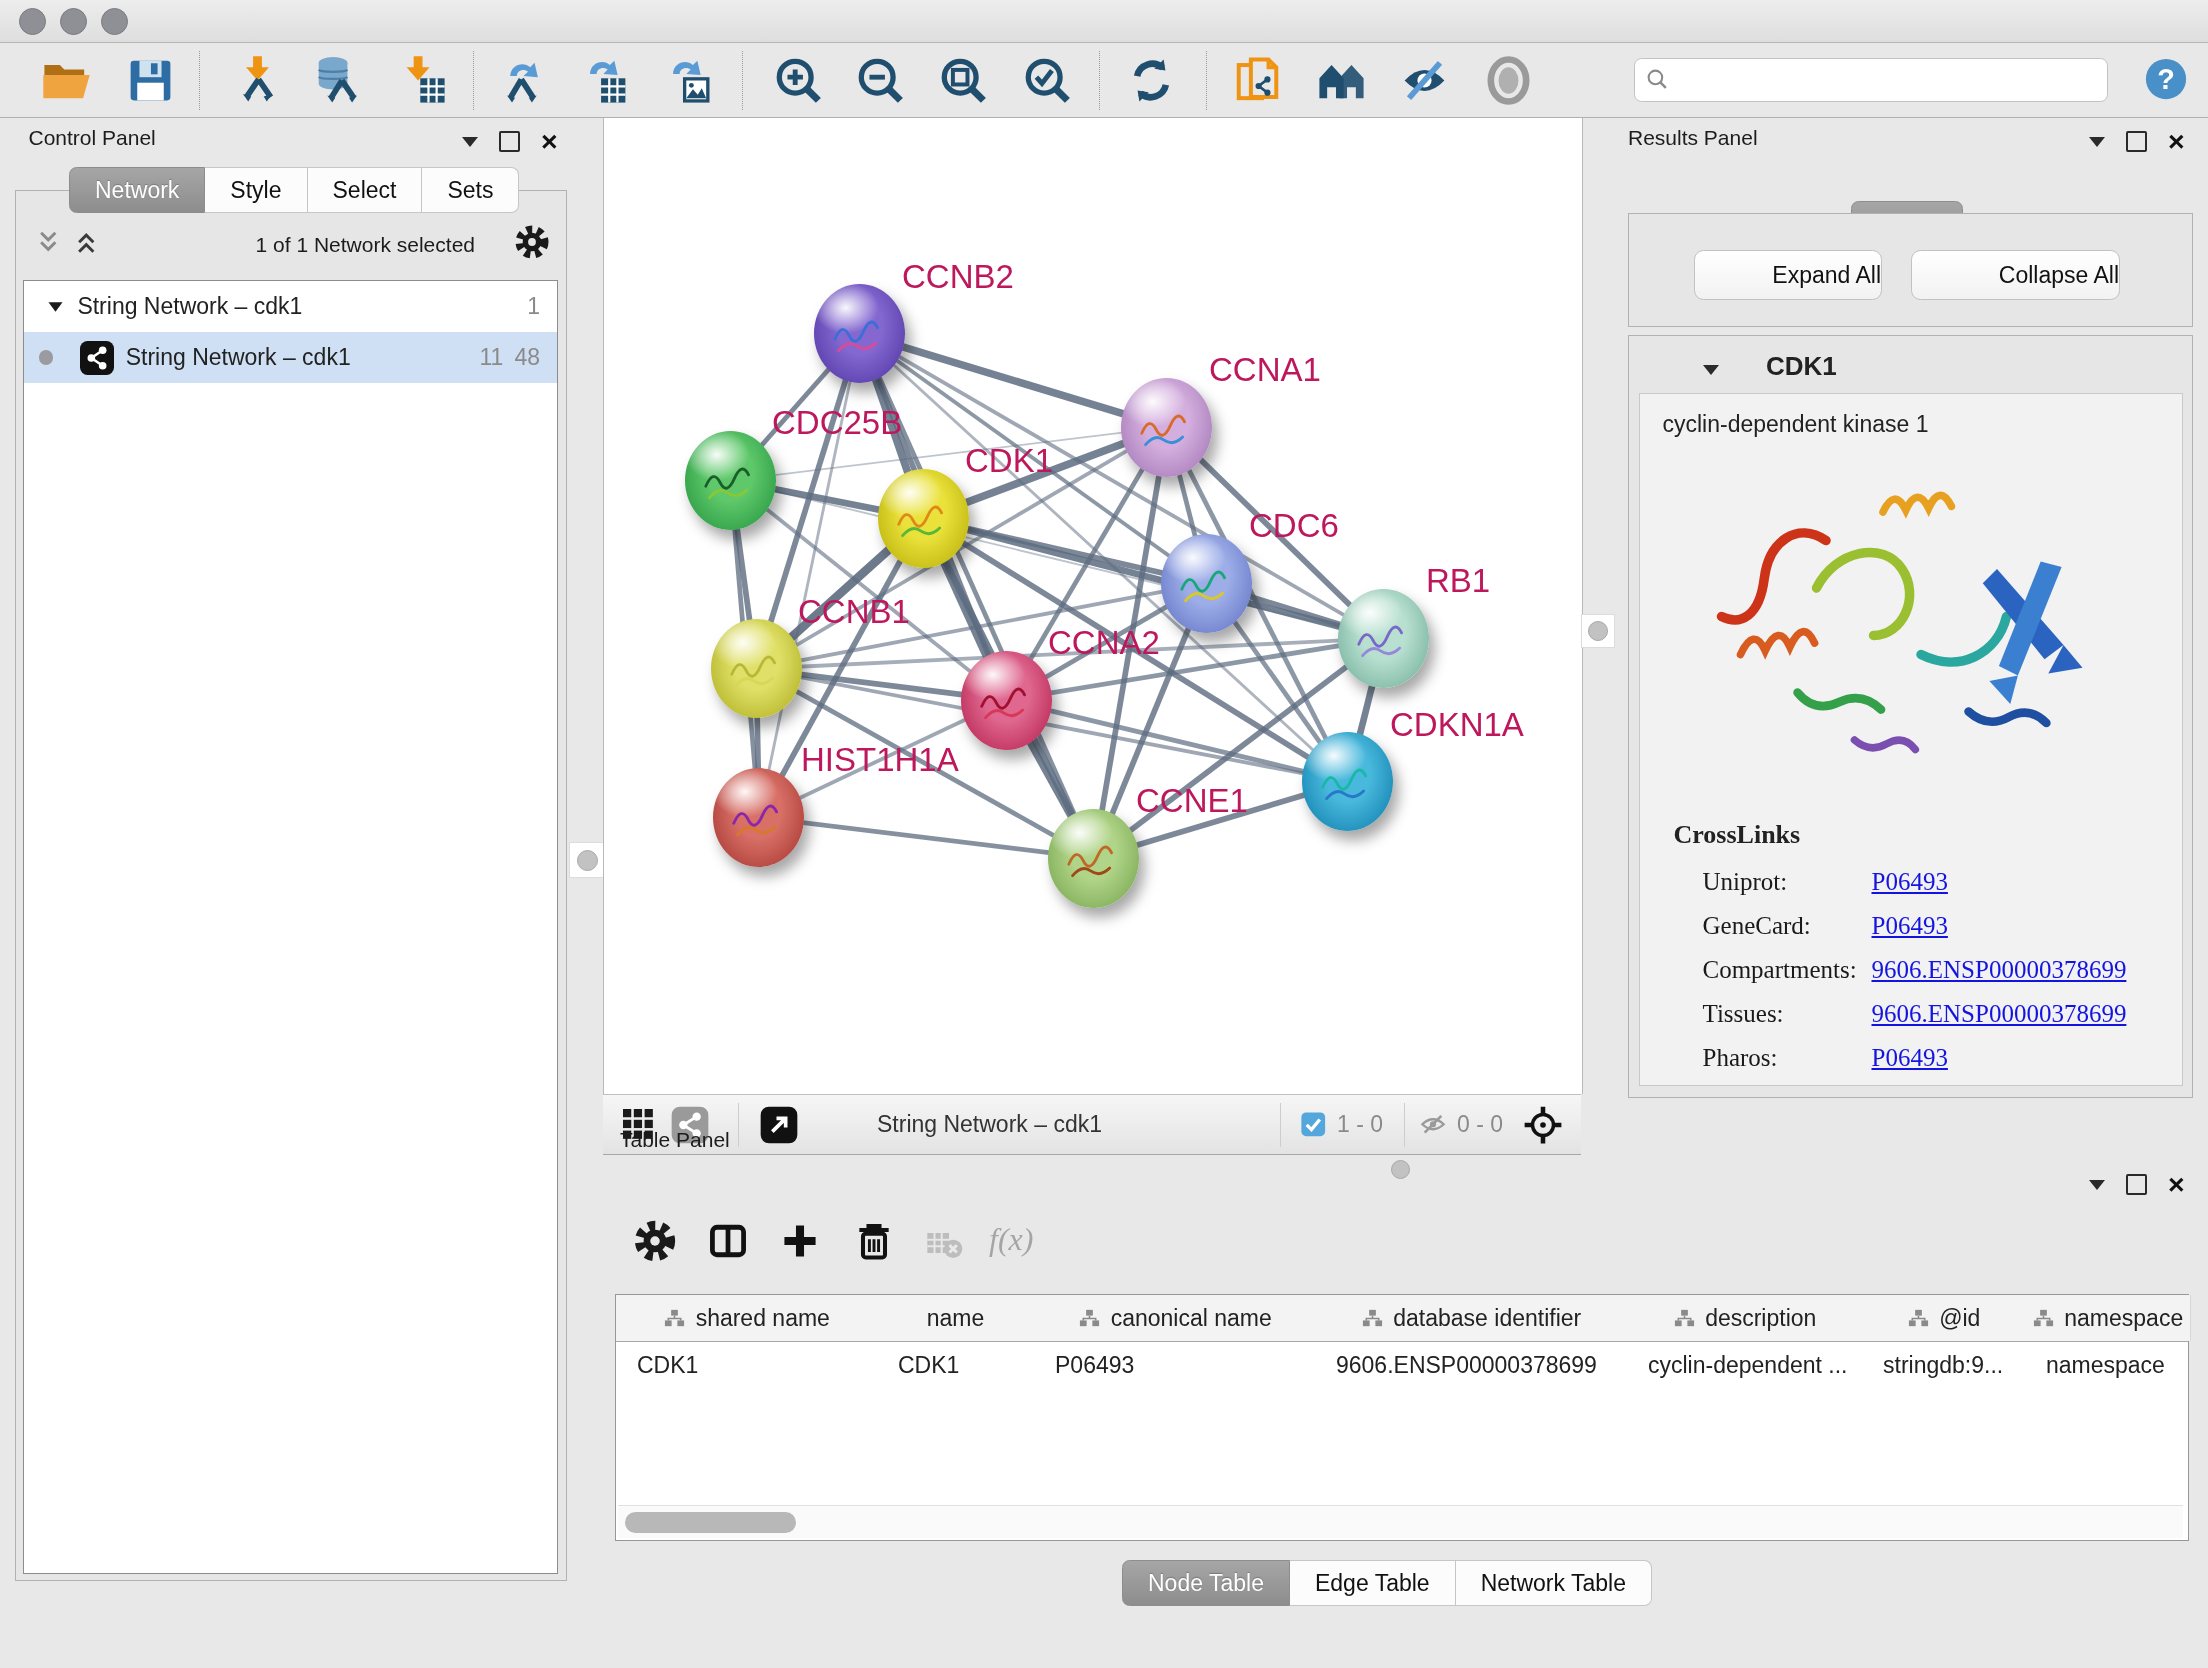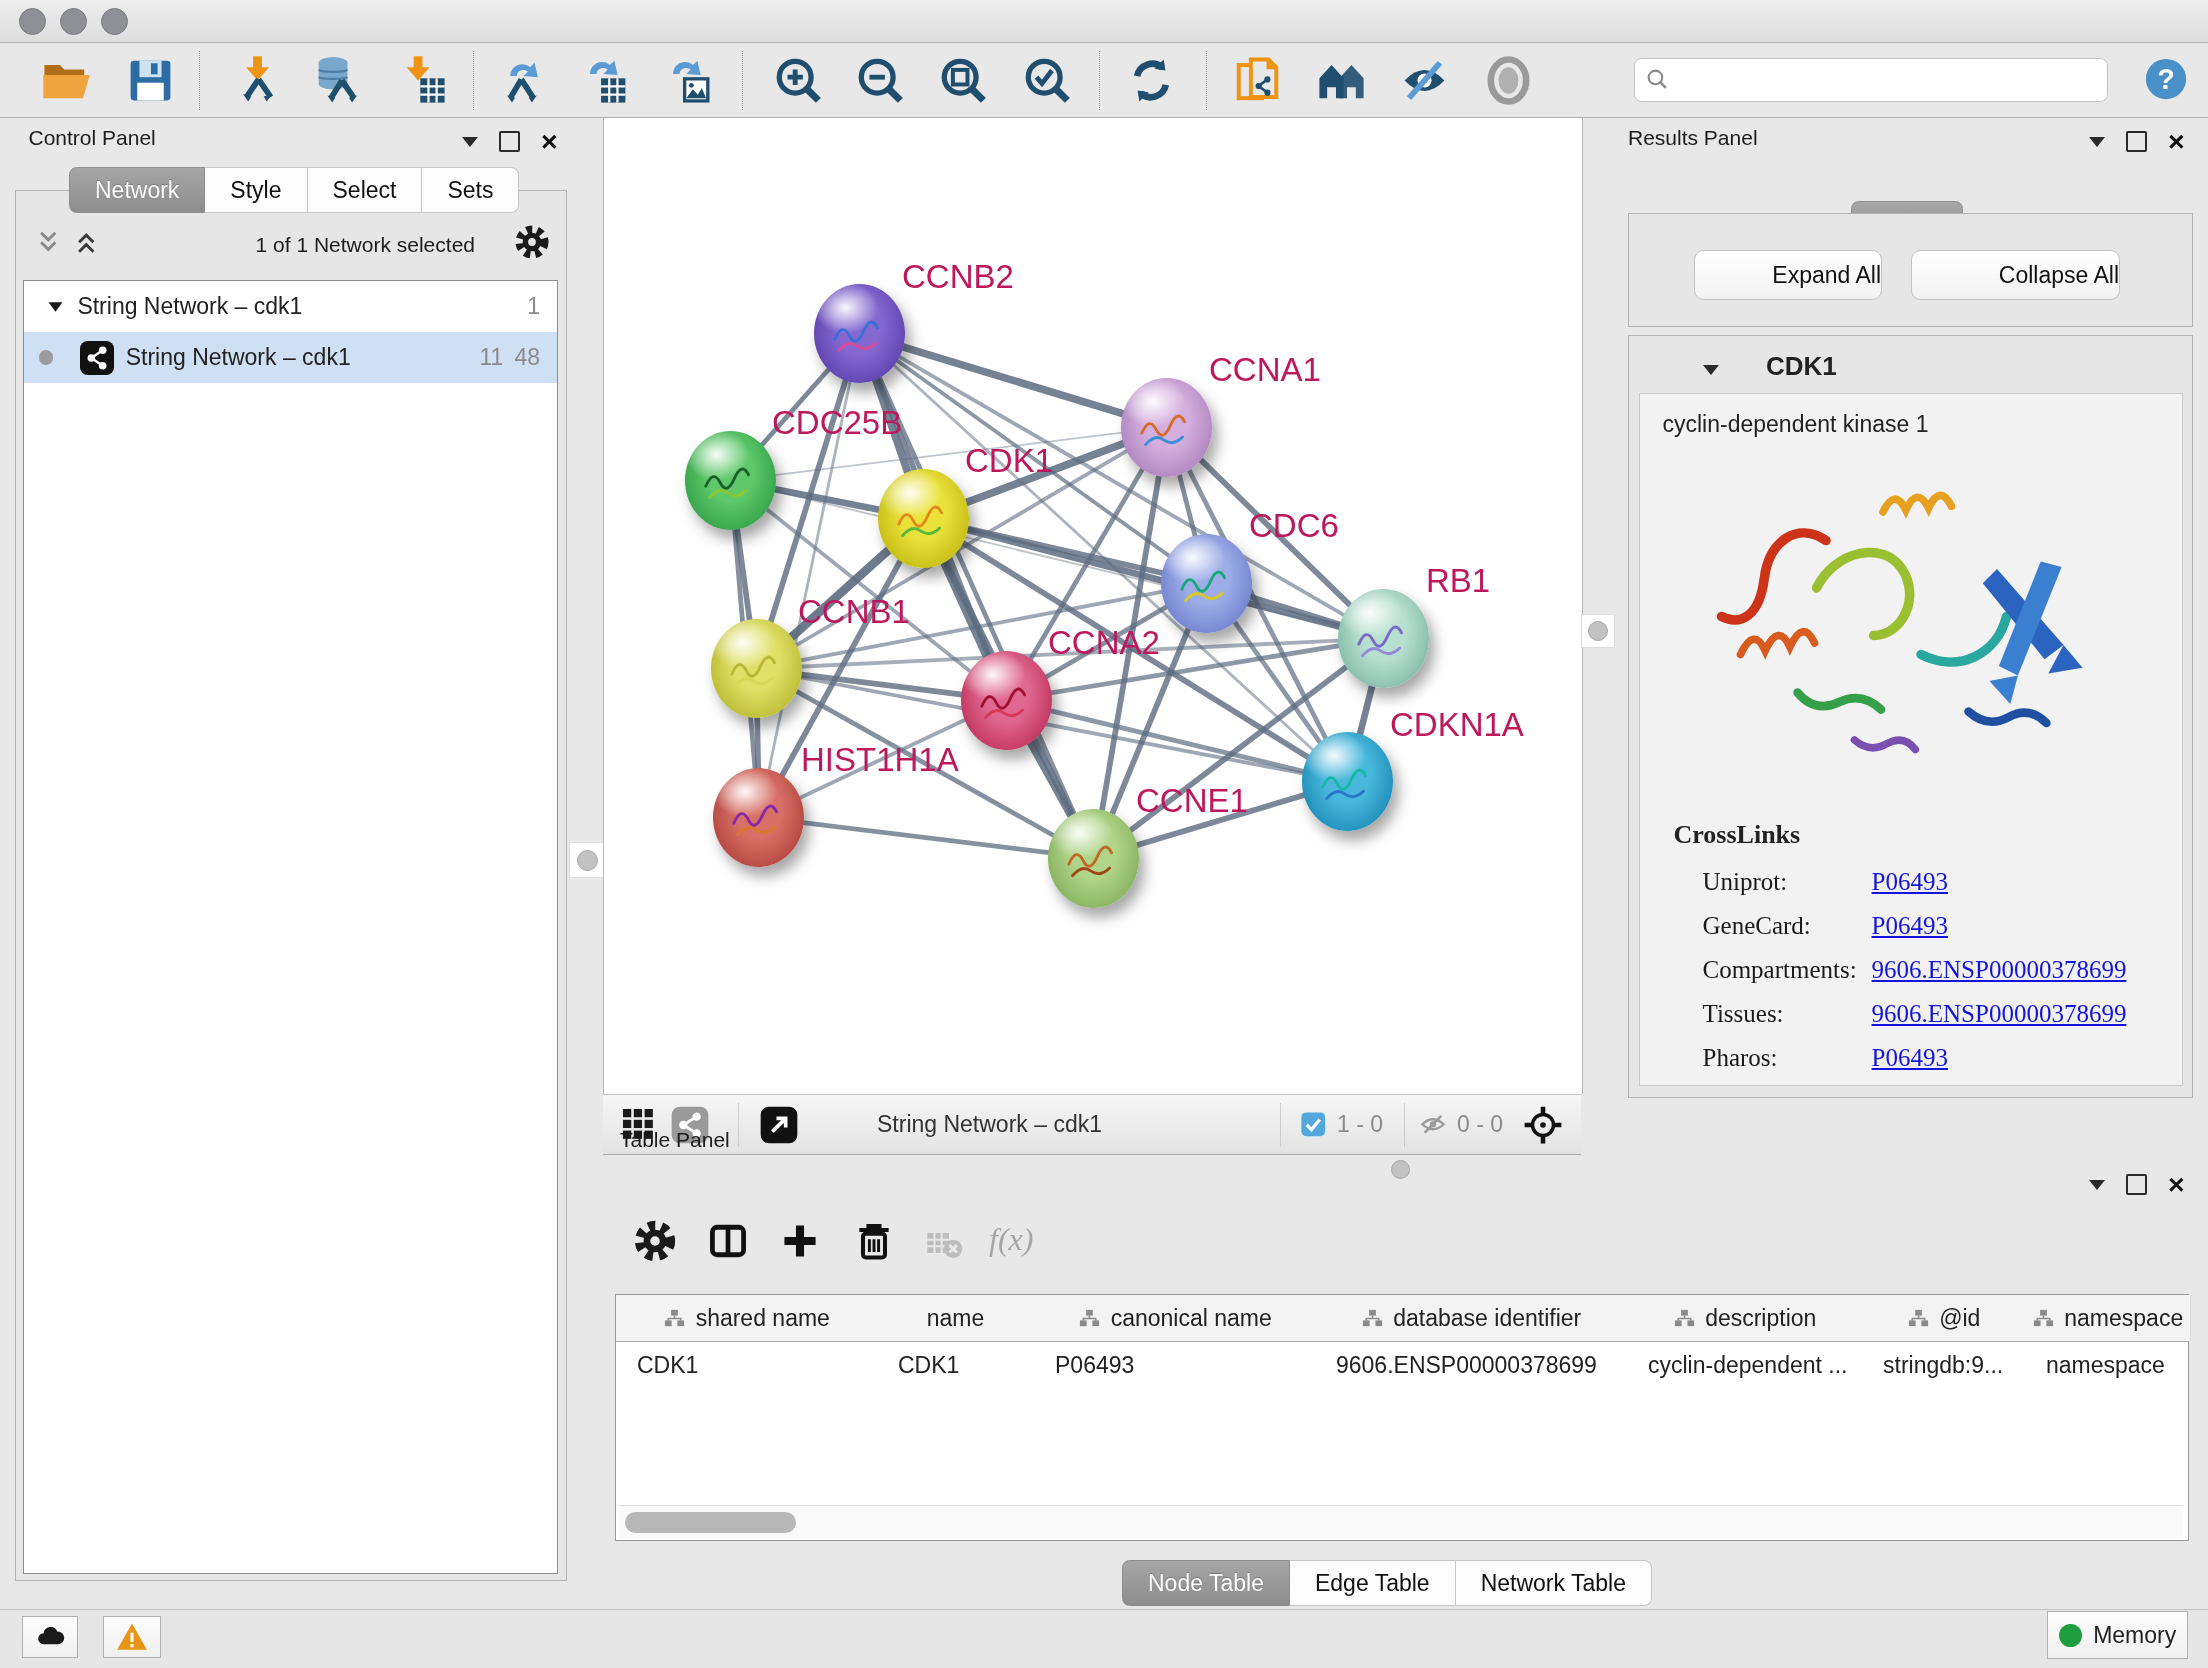--- a/index.html
+++ b/index.html
@@ -590,33 +590,15 @@
       </div>
       <div class="td" style="left: 1409px; width: 165px;">namespace</div>
     </div>
 
   <div class="abs seg" style="left:1122px;top:1560px">
     <div class="tab active">Node Table</div>
     <div class="tab">Edge Table</div>
     <div class="tab">Network Table</div>
   </div>
 
-  <div class="abs statusbar">
-    <div class="abs sbtn" style="left:22px;top:5.7px;width:54px;height:40px">
-      <svg width="32" height="32" viewBox="0 0 24 24">
-          <path d="M7.5 17.5a4.2 4.2 0 0 1-.3-8.4 5.3 5.3 0 0 1 10.2-1.3 3.9 3.9 0 0 1 .8 9.7z" fill="#1a1a1a"></path>
-        </svg>
-    </div>
-    <div class="abs sbtn" style="left:103px;top:5.7px;width:56px;height:40px">
-      <svg width="34" height="34" viewBox="0 0 24 24">
-          <path d="M12 2.5 22.5 21h-21z" fill="#e89417"></path>
-          <rect x="10.9" y="9" width="2.2" height="6.4" fill="#fff"></rect>
-          <rect x="10.9" y="17" width="2.2" height="2.2" fill="#fff"></rect>
-        </svg>
-    </div>
-    <div class="abs sbtn" style="left:2047px;top:1px;width:139px;height:46px;gap:11.4px">
-      <span id="mem-dot" style="width: 23px; height: 23px; border-radius: 50%; display: inline-block; background: rgb(30, 158, 62);"></span>
-      <span style="font-size:23px">Memory</span>
-    </div>
-  </div>
 
 </div>
 
 
 </body></html>

